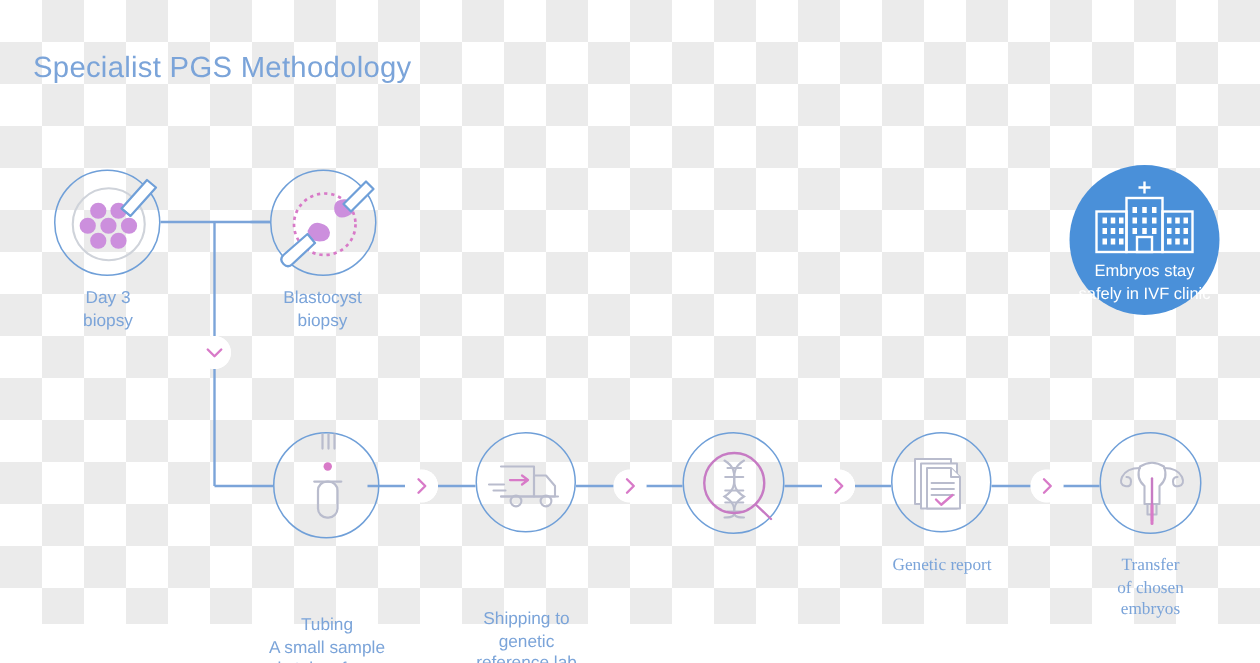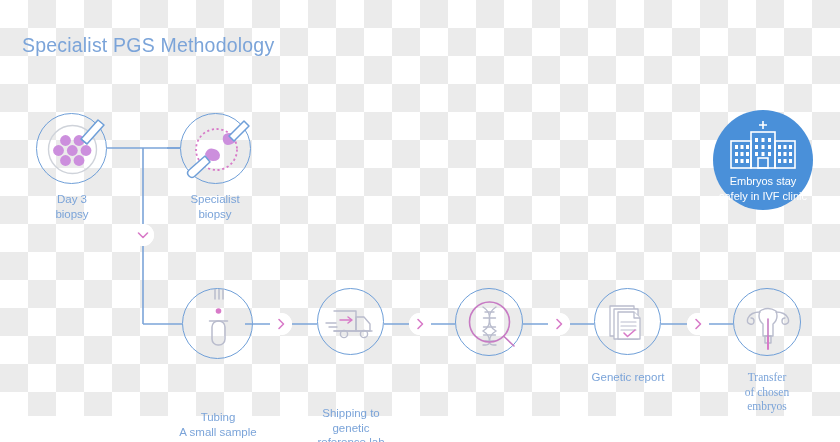--- a/index.html
+++ b/index.html
@@ -159,21 +159,21 @@
 
       <g stroke="#6f9fd8" stroke-width="1.5" fill="#ffffff" stroke-linejoin="round">
         <path d="M48 22 L63 7 L68 12 L53 27 Z"></path>
       </g>
 
       <g stroke="#6f9fd8" stroke-width="1.5" fill="#ffffff" stroke-linejoin="round">
         <path d="M24 42 L8 56 q-3 3 0 6 q3 3 6 0 L29 48 Z"></path>
       </g>
     </svg>
   </div>
-  <div class="node-label" style="left:165px; top:192px; width:100px;">Specialist
+  <div class="node-label" style="left:165px; top:192px; width:100px;">Blastocyst
 biopsy</div>
 
   <div class="node filled" style="left:713px; top:110px; width:100px; height:100px;">
     <svg class="node-svg" width="100" height="100" viewBox="0 0 100 100">
       <g stroke="#ffffff" stroke-width="1.6" fill="none">
 
         <rect x="38" y="22" width="24" height="36"></rect>
 
         <rect x="18" y="31" width="20" height="27"></rect>
 
@@ -288,21 +288,21 @@
         <rect x="19" y="20" width="24" height="30"></rect>
         <path d="M23 23 h16 l6 6 v21 h-22 Z"></path>
         <path d="M39 23 v6 h6"></path>
       </g>
       <g stroke="#b9bccd" stroke-width="1.2" stroke-linecap="round">
         <path d="M26 33 h15 M26 37 h15 M26 41 h15"></path>
       </g>
       <path d="M29 44 l3.5 3.5 L40 41" fill="none" stroke="#d87ac8" stroke-width="1.6" stroke-linecap="round" stroke-linejoin="round"></path>
     </svg>
   </div>
-  <div class="node-label" style="left:572px; top:370px; width:112px;">Genetic report</div>
+  <div class="node-label" style="left:572px; top:370px; width:112px;font-family:Liberation Serif, serif;">Genetic report</div>
 
   <div class="node" style="left:733px; top:288px; width:68px; height:68px;">
     <svg class="node-svg" width="68" height="68" viewBox="0 0 68 68">
       <g stroke="#b9bccd" stroke-width="1.4" fill="none" stroke-linecap="round" stroke-linejoin="round">
 
         <path d="M26 22 q8 -5 16 0 q3 8 -3 13 v12 h-10 v-12 q-6 -5 -3 -13 Z"></path>
 
         <path d="M26 23 q-9 0 -12 6 q-2 5 2 6 q4 1 4 -3 q0 -3 -3 -3"></path>
         <path d="M42 23 q9 0 12 6 q2 5 -2 6 q-4 1 -4 -3 q0 -3 3 -3"></path>
 

